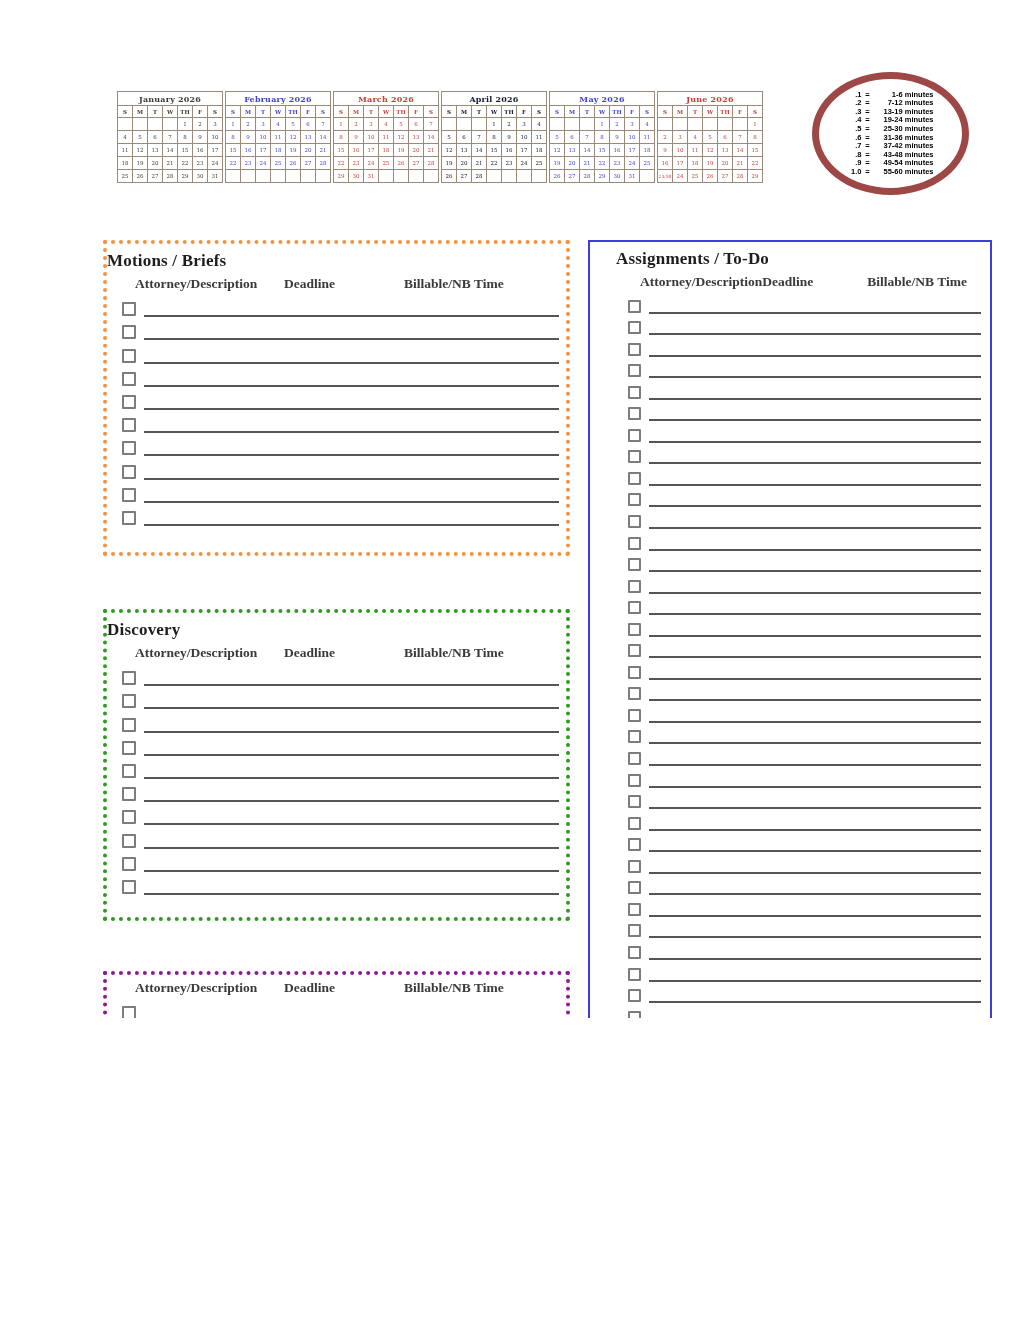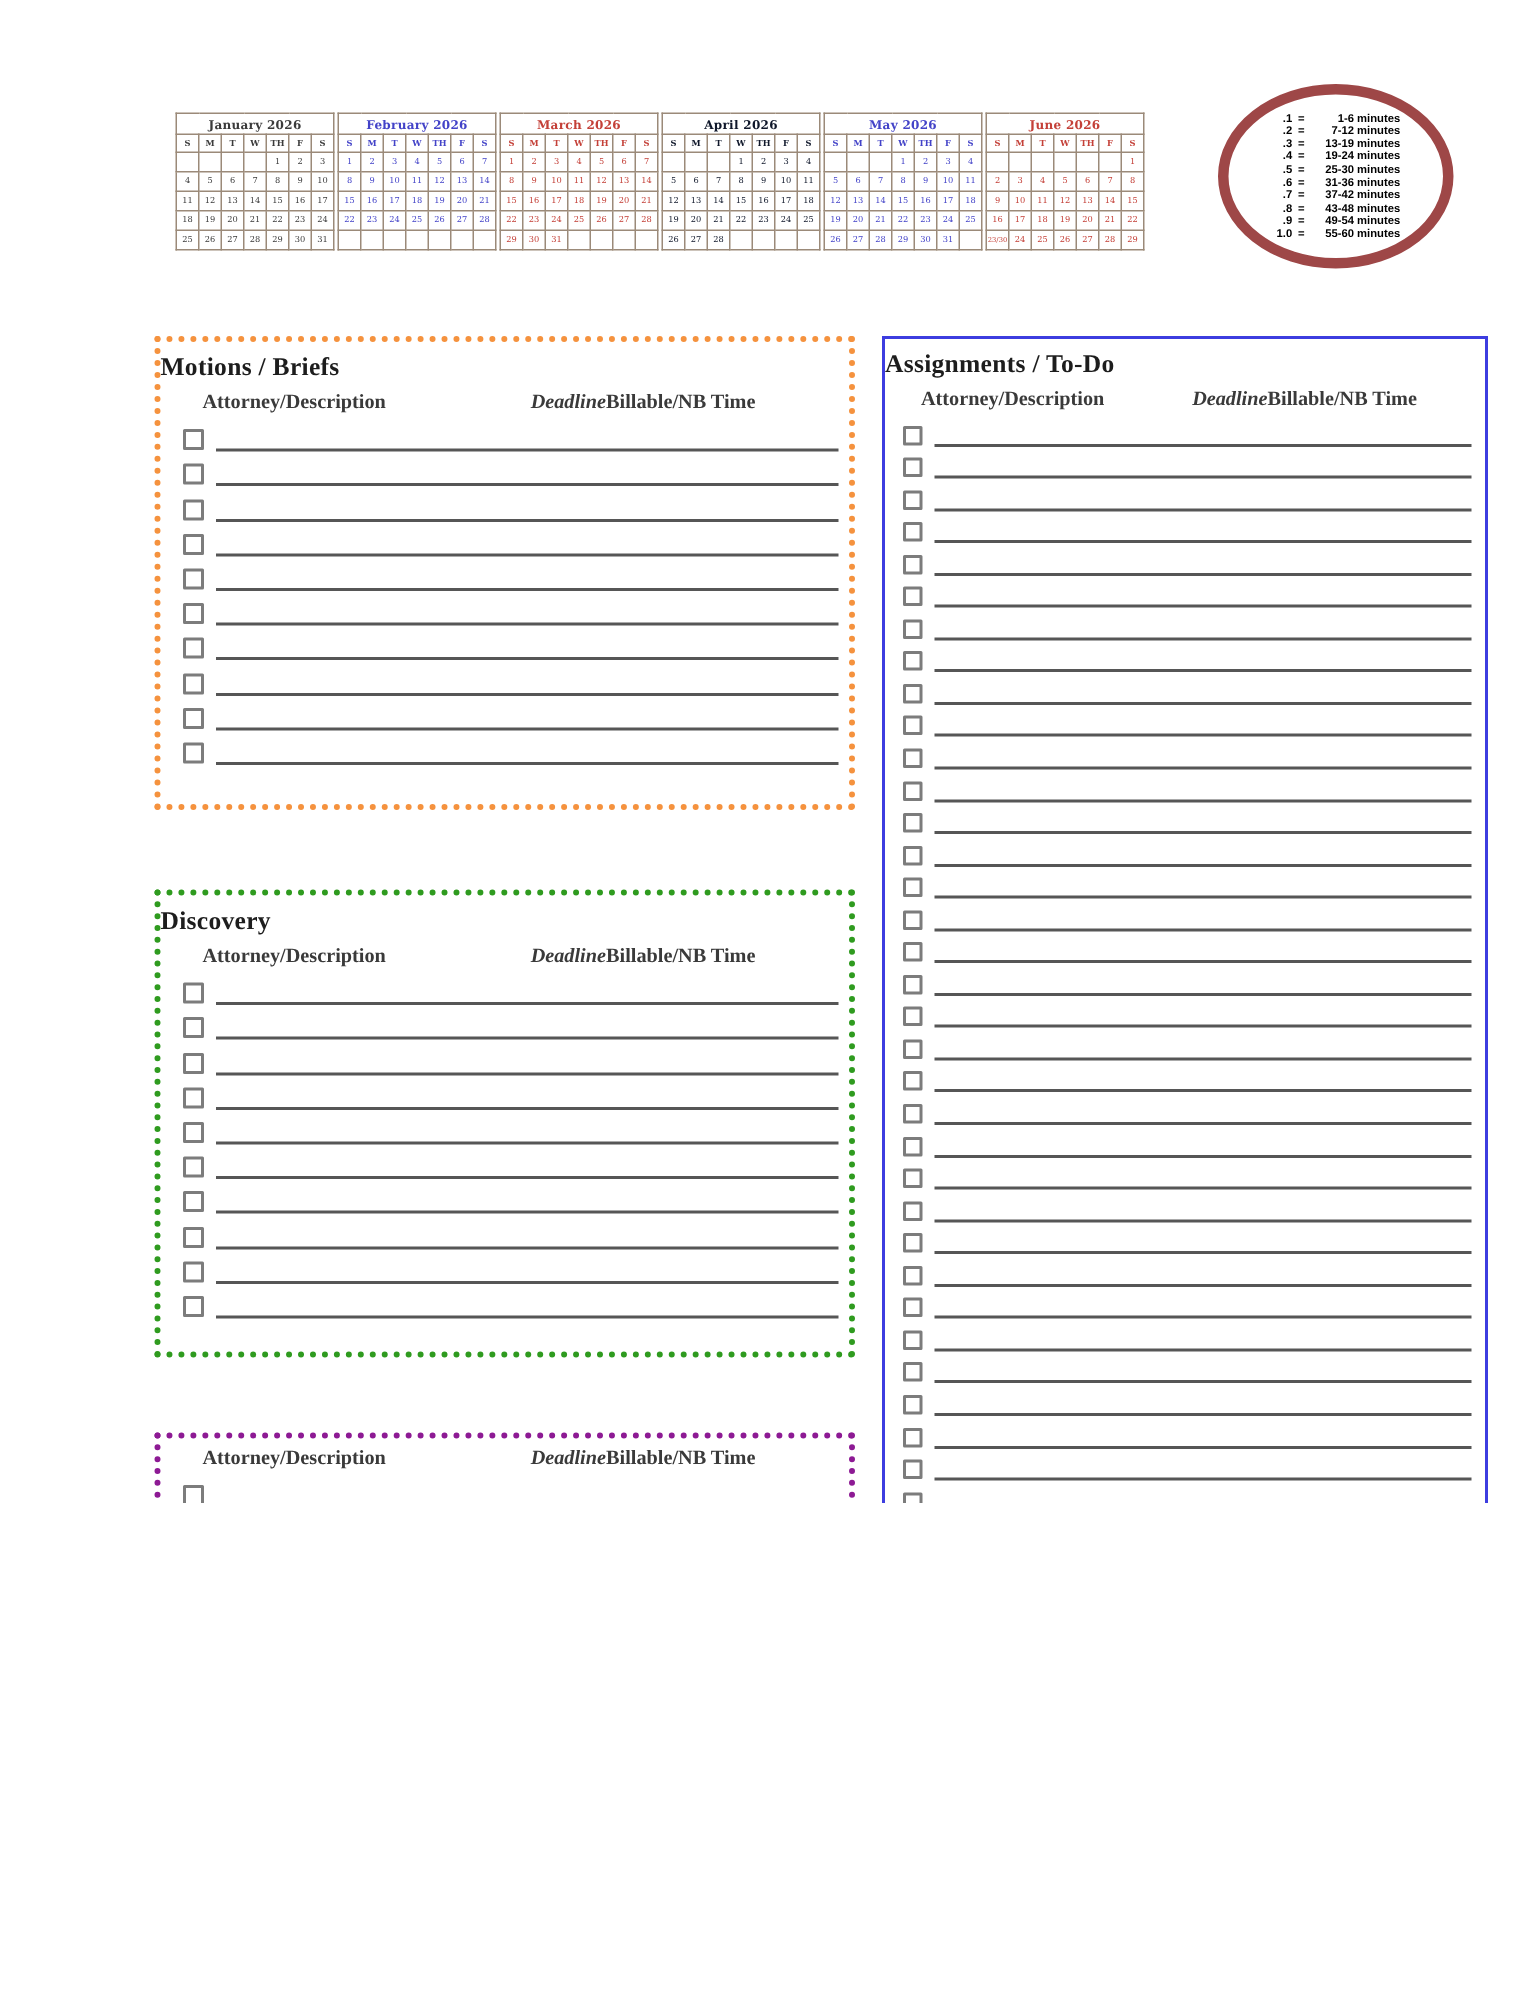--- a/index.html
+++ b/index.html
@@ -3,20 +3,21 @@
 <meta charset="utf-8">
 <style>
   * { margin:0; padding:0; box-sizing:border-box; }
   html,body { background:#ffffff; }
   .page {
     position:relative;
     width:1024px; height:1002px;
     background:#ffffff;
     font-family:"Liberation Serif", serif;
     overflow:hidden;
+    margin-top:16px;
   }
 
   
   .calendar-strip {
     position:absolute; left:117px; top:75px;
     display:flex; gap:2px;
   }
   table.cal {
     border-collapse:collapse;
     background:#fff;
@@ -73,21 +74,21 @@
     font-weight:bold; font-size:13.5px; color:#3a3a3a;
   }
   .panel.motions .col-headers, .panel.discovery .col-headers, .panel.research .col-headers {
     grid-template-columns:1fr 120px 150px;
     padding:0 12px 0 28px;
   }
   .panel.assignments .col-headers {
     grid-template-columns:1fr 105px 135px;
     padding:0 10px 0 24px;
   }
-  .col.deadline { text-align:right;font-style:italic; }
+  .col.deadline { text-align:left; }
   .col.billable { text-align:left; }
 
   .rows { margin-top:2px; }
   .task-row { display:flex; align-items:flex-end; }
   .panel.motions .task-row, .panel.discovery .task-row, .panel.research .task-row { height:23.2px; padding:0 7px 0 15px; }
   .panel.assignments .task-row { height:21.55px; padding:0 9px 0 12px; }
 
   .checkbox {
     width:14px; height:14px; flex:0 0 14px;
     border:2px solid #7c7c7c; border-radius:1px;
@@ -674,21 +675,21 @@
           <span class="checkbox"></span>
           <span class="task-line"></span>
         </div>
         <div class="task-row">
           <span class="checkbox"></span>
           <span class="task-line"></span>
         </div>
       </div>
   </section>
 
-  <section class="panel assignments" style="border-color: rgb(61, 61, 224);">
+  <section class="panel assignments" style="border-color: rgb(61, 61, 224); padding-left: 26px;">
     <h2 class="panel-title">Assignments / To-Do</h2>
     <div class="col-headers">
       <span class="col attorney">Attorney/Description</span>
       <span class="col deadline">Deadline</span>
       <span class="col billable">Billable/NB Time</span>
     </div>
     <div class="rows">
         <div class="task-row">
           <span class="checkbox"></span>
           <span class="task-line"></span>

